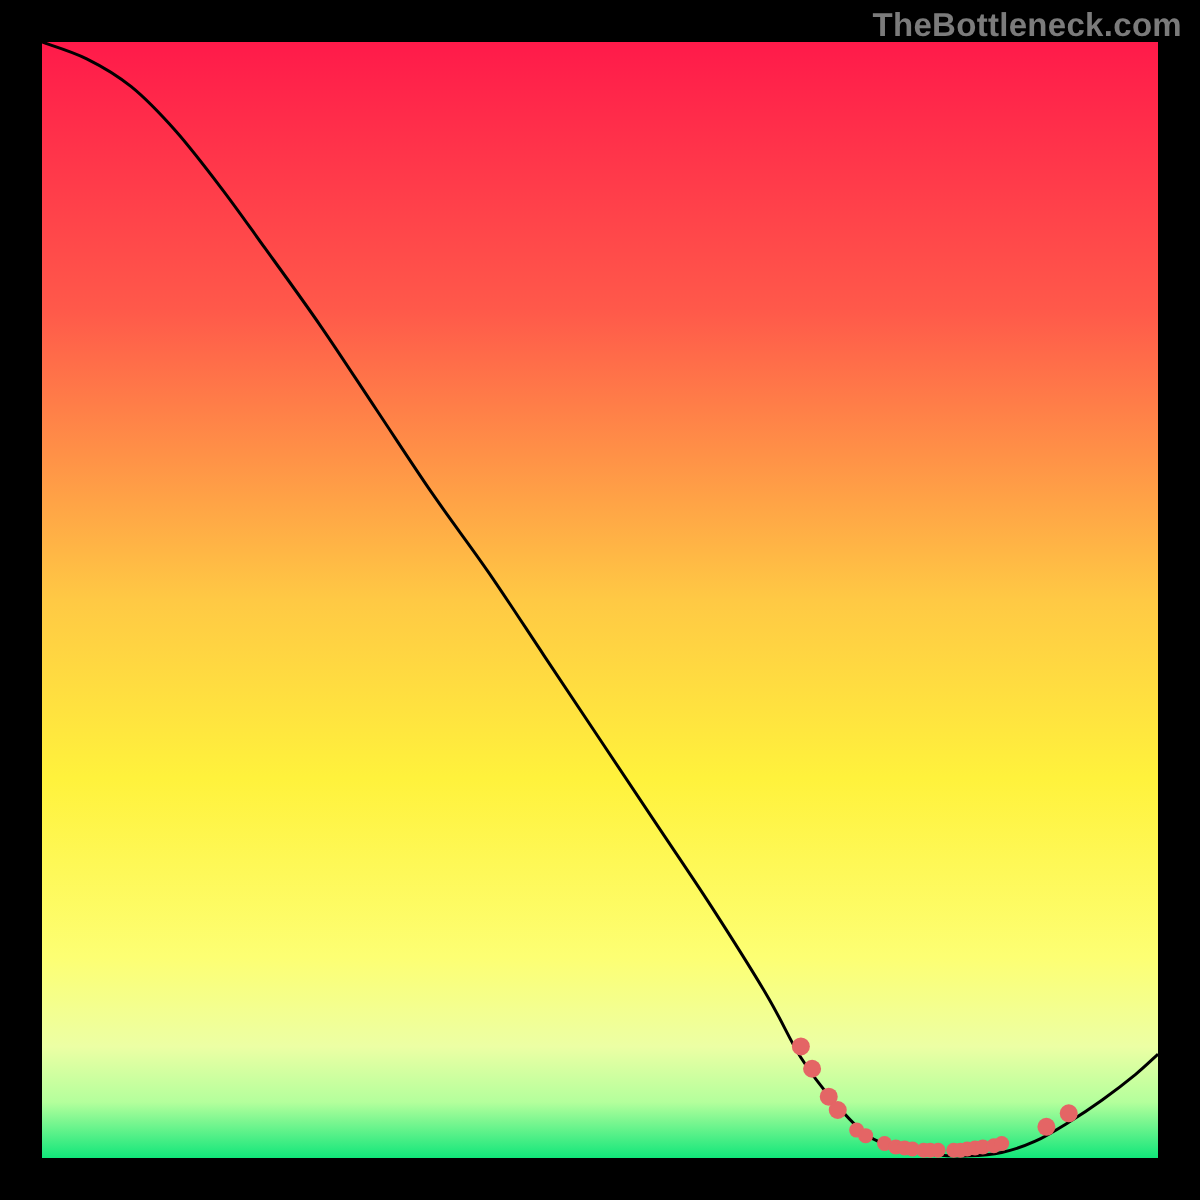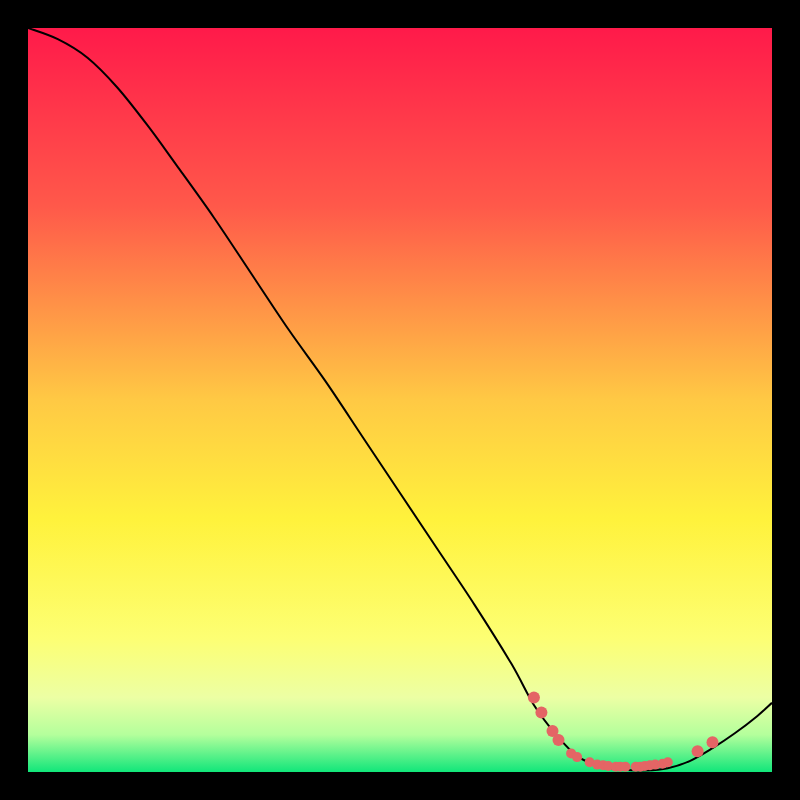--- a/index.html
+++ b/index.html
@@ -35,20 +35,21 @@
     font-weight: bold;
     color: #7b7b7b;
     letter-spacing: 0.2px;
   }
   svg { display:block; }
 </style>
 </head>
 <body>
 
 <div class="chart-wrap">
+  <div class="attribution">TheBottleneck.com</div>
   <div class="plot-area">
     <svg id="plot-svg" width="744" height="744" viewBox="0 0 744 744">
       <defs>
         <linearGradient id="bg-grad" x1="0" y1="0" x2="0" y2="1">
             <stop offset="0%" stop-color="#ff1a4a"></stop>
             <stop offset="24%" stop-color="#ff594a"></stop>
             <stop offset="50%" stop-color="#ffc944"></stop>
             <stop offset="66%" stop-color="#fff23c"></stop>
             <stop offset="82%" stop-color="#fdff73"></stop>
             <stop offset="90%" stop-color="#ecffa4"></stop>

